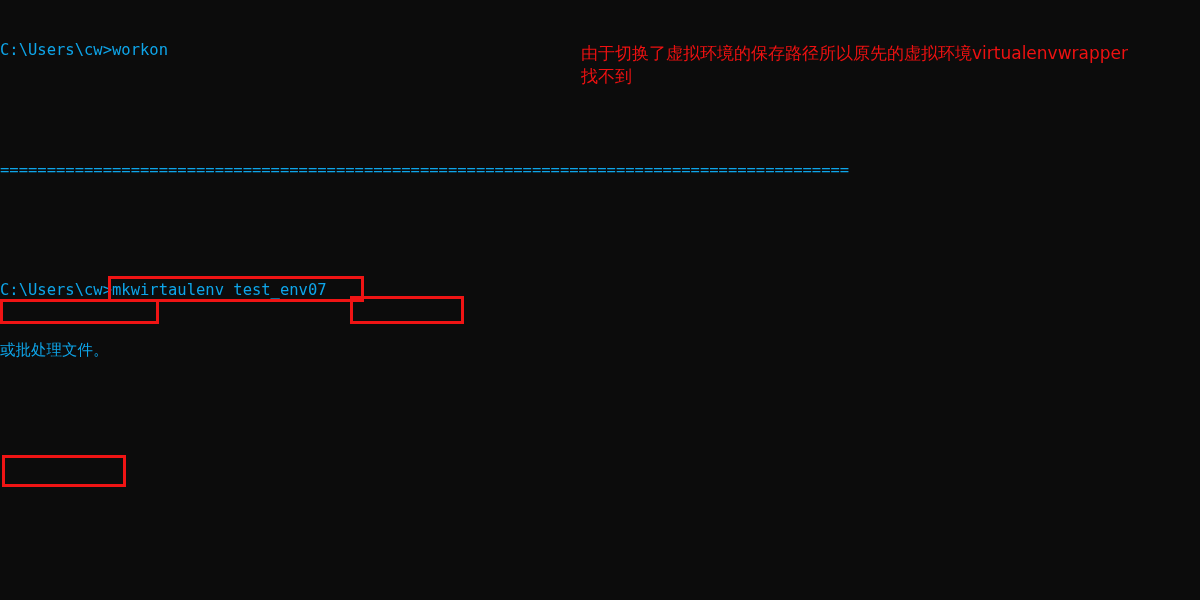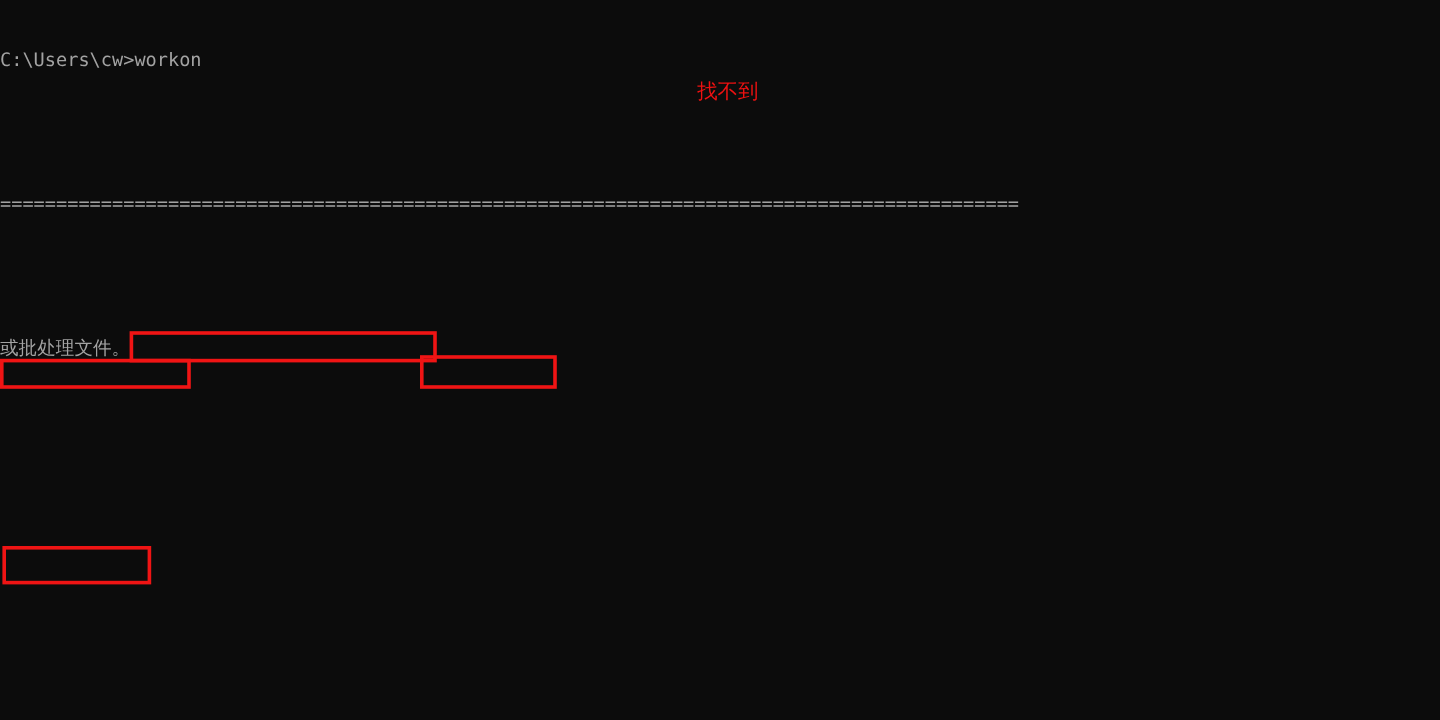--- a/index.html
+++ b/index.html
@@ -25,21 +25,21 @@
     color: #cccccc;
     font-family: "DejaVu Sans Mono", "Liberation Mono", monospace;
     font-size: 15.5px;
     line-height: 20px;
     white-space: pre;
     letter-spacing: 0px;
   }
   .line {
     height: 20px;
     white-space: pre;
-    color: #a3a3a3;
+    color: #0ea5e9;
   }
   .line.blank { color: transparent; }
 
   
   .annot {
     position: absolute;
     color: #ee1111;
     font-family: "DejaVu Sans", "Liberation Sans", sans-serif;
     font-size: 17px;
     line-height: 22px;
@@ -57,38 +57,40 @@
 </head>
 <body>
 
 <div id="screen">
 
   <div id="console">
     <div class="line">C:\Users\cw&gt;workon</div>
     <div class="line blank"></div>
     <div class="line">===========================================================================================</div>
     <div class="line blank"></div>
+    <div class="line">C:\Users\cw&gt;mkwirtaulenv test_env07</div>
     <div class="line">或批处理文件。</div>
     <div class="line blank"></div>
     
     
     
     
     
     
     
     
     
     
     
     
     
     
   </div>
 
+  <div class="annot" style="left:581px; top:42px;">由于切换了虚拟环境的保存路径所以原先的虚拟环境virtualenvwrapper</div>
   <div class="annot" style="left:581px; top:66px;font-family:Liberation Serif, serif;">找不到</div>
 
   <div class="box" style="left:108px; top:276px; width:256px; height:26px;"></div>
   <div class="box" style="left:0px; top:299px; width:159px; height:25px;"></div>
   <div class="box" style="left:350px; top:296px; width:114px; height:28px;"></div>
   <div class="box" style="left:2px; top:455px; width:124px; height:32px;"></div>
 
 </div>
 
 </body></html>

